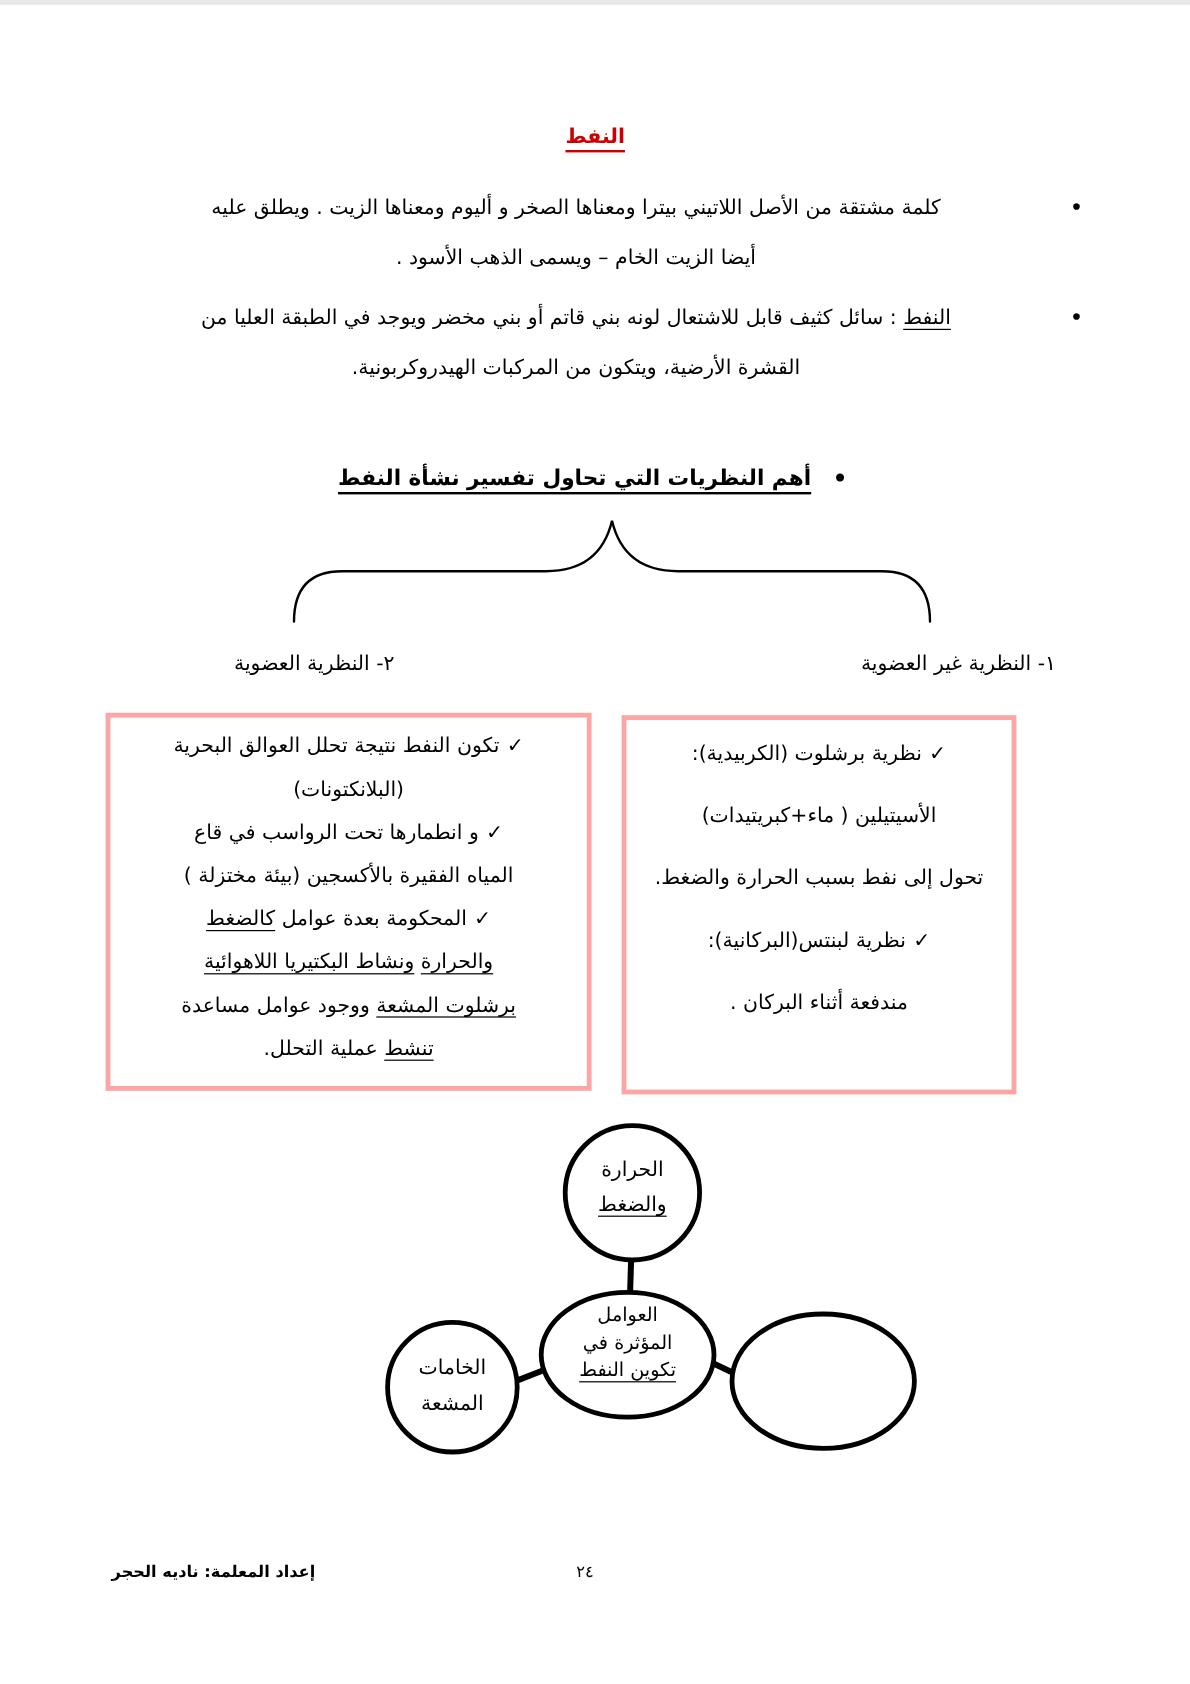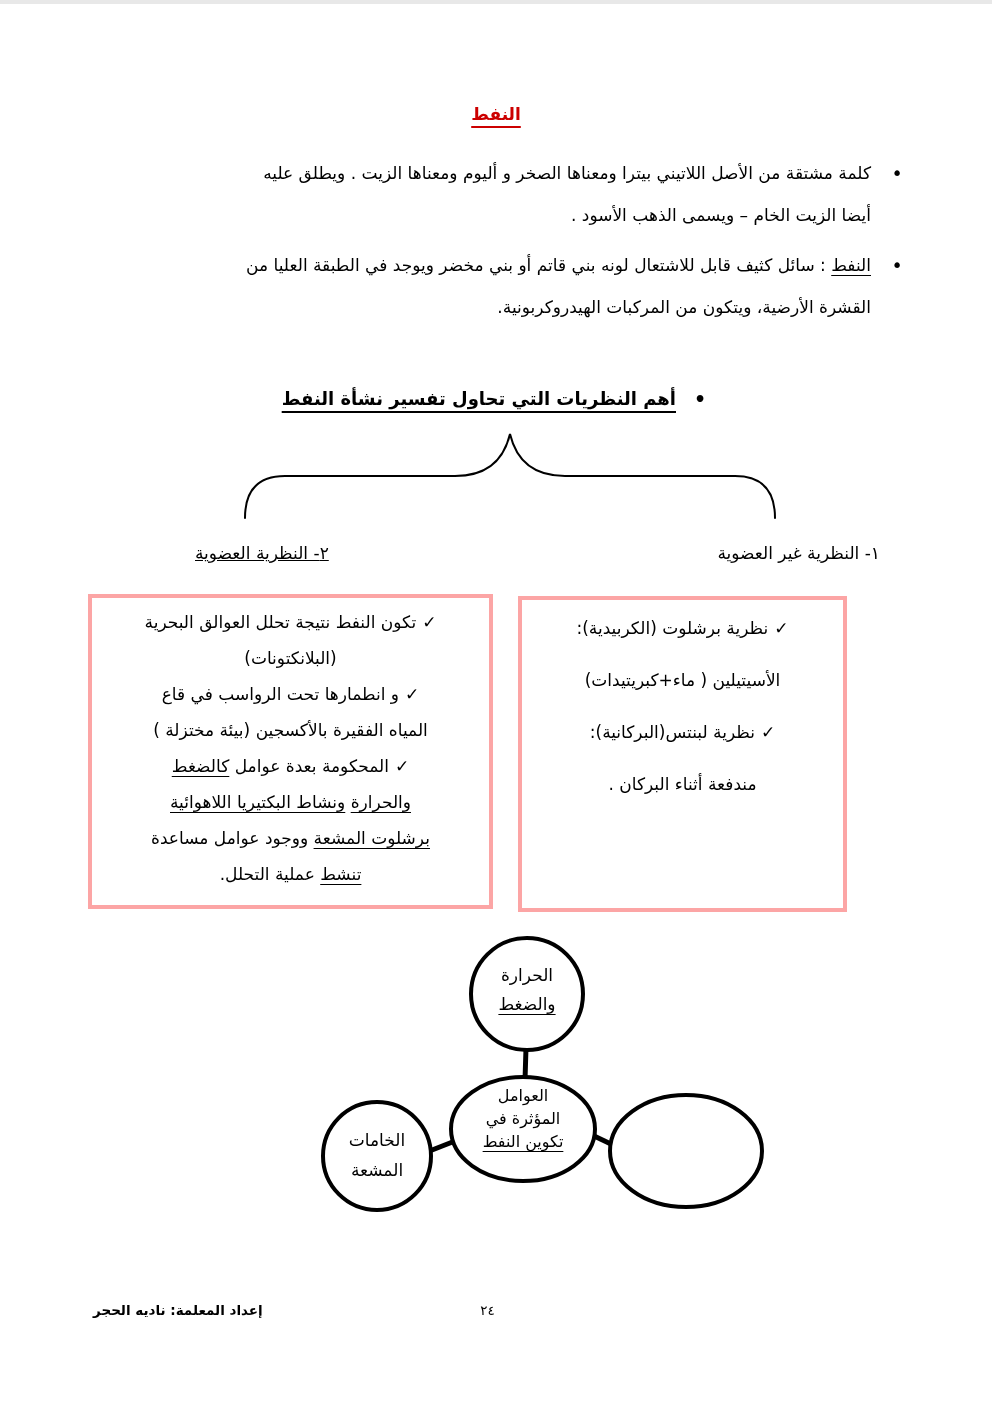--- a/index.html
+++ b/index.html
@@ -21,36 +21,36 @@
     color:var(--title_red,#cc0000);
     text-decoration:underline;
     text-underline-offset:6px;
     text-decoration-thickness:1.5px;
   }
   
   .intro{position:absolute;top:148px;right:85px;width:818px;}
   .bullet-item{display:flex;gap:16px;font-size:17px;line-height:42px;}
   .bullet-item + .bullet-item{margin-top:8px;}
   .bdot{width:20px;text-align:center;font-size:19px;flex:0 0 auto;}
-  .btext{flex:1;text-align:right;}
+  .btext{flex:1;text-align:center;}
   .u{text-decoration:underline;text-underline-offset:4px;}
   
   .theories-heading{
     position:absolute;top:384px;right:282px;
     display:flex;gap:14px;align-items:flex-start;
     font-size:18px;font-weight:bold;
   }
   .theories-heading .htext{
     text-decoration:underline;
     text-underline-offset:6px;
     text-decoration-thickness:2px;
   }
   .brace-svg{position:absolute;left:240px;top:424px;}
   .label-inorganic{position:absolute;top:539px;right:112px;font-size:17px;}
-  .label-organic{position:absolute;top:539px;left:195px;font-size:17px;text-decoration:underline;}
+  .label-organic{position:absolute;top:539px;left:195px;font-size:17px;}
   
   .tbox{
     position:absolute;border:4px solid #fca5a5;box-sizing:border-box;
     text-align:center;font-size:17px;
   }
   .box-organic{left:88px;top:590px;width:405px;height:315px;line-height:36px;padding:6px 8px;}
   .box-inorganic{left:518px;top:592px;width:329px;height:316px;line-height:52px;padding:2px 10px;}
   .chk{margin-left:6px;}
   .tbox .line{white-space:nowrap;}
   
@@ -112,20 +112,21 @@
     <div class="line">المياه الفقيرة بالأكسجين (بيئة مختزلة )</div>
     <div class="line"><span class="chk">✓</span><span>المحكومة بعدة عوامل </span><span class="u">كالضغط</span></div>
     <div class="line"><span class="u">والحرارة</span> <span class="u">ونشاط البكتيريا اللاهوائية</span></div>
     <div class="line"><span class="u">برشلوت المشعة</span><span> ووجود عوامل مساعدة</span></div>
     <div class="line"><span class="u">تنشط</span><span> عملية التحلل.</span></div>
   </div>
 
   <div class="tbox box-inorganic">
     <div class="line"><span class="chk">✓</span><span>نظرية برشلوت (الكربيدية):</span></div>
     <div class="line">الأسيتيلين ( ماء+كبريتيدات)</div>
+    <div class="line">تحول إلى نفط بسبب الحرارة والضغط.</div>
     <div class="line"><span class="chk">✓</span><span>نظرية لبنتس(البركانية):</span></div>
     <div class="line">مندفعة أثناء البركان .</div>
   </div>
 
   <svg class="diagram-svg" width="480" height="290" viewBox="300 925 480 290">
     <line x1="526" y1="1044" x2="525" y2="1076" stroke="#000" stroke-width="5"></line>
     <line x1="427" y1="1148" x2="455" y2="1137" stroke="#000" stroke-width="5"></line>
     <line x1="592" y1="1131" x2="613" y2="1141" stroke="#000" stroke-width="5"></line>
     <circle cx="527" cy="990" r="56" fill="#fff" stroke="#000" stroke-width="4"></circle>
     <ellipse cx="523" cy="1125" rx="72" ry="52" fill="#fff" stroke="#000" stroke-width="4"></ellipse>

